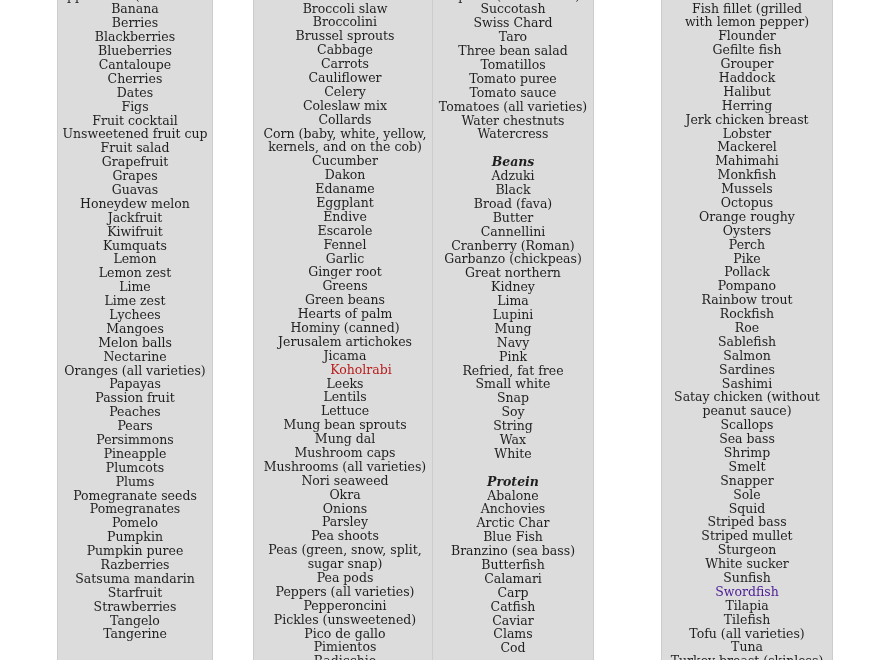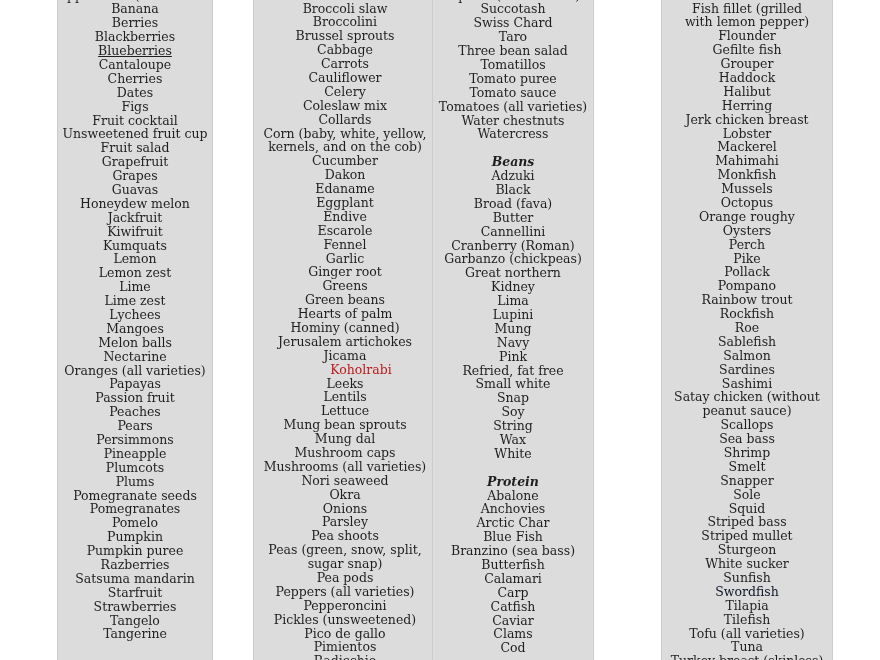--- a/index.html
+++ b/index.html
@@ -51,21 +51,21 @@
 </style>
 </head>
 <body style="background: rgb(255, 255, 255);">
 
 <div id="canvas">
   <div class="column col-1" style="background: rgb(220, 220, 220); border-left-color: rgb(204, 204, 204); border-right-color: rgb(204, 204, 204);">
       <div class="line partial-top" style="color: rgb(31, 31, 31);">Applesauce (unsweetened)</div>
       <div class="line item" style="color: rgb(31, 31, 31);">Banana</div>
       <div class="line item" style="color: rgb(31, 31, 31);">Berries</div>
       <div class="line item" style="color: rgb(31, 31, 31);">Blackberries</div>
-      <div class="line item" style="color: rgb(31, 31, 31); text-decoration: underline;">Blueberries</div>
+      <div class="line item" style="color: rgb(31, 31, 31);">Blueberries</div>
       <div class="line item" style="color: rgb(31, 31, 31);">Cantaloupe</div>
       <div class="line item" style="color: rgb(31, 31, 31);">Cherries</div>
       <div class="line item" style="color: rgb(31, 31, 31);">Dates</div>
       <div class="line item" style="color: rgb(31, 31, 31);">Figs</div>
       <div class="line item" style="color: rgb(31, 31, 31);">Fruit cocktail</div>
       <div class="line item" style="color: rgb(31, 31, 31);">Unsweetened fruit cup</div>
       <div class="line item" style="color: rgb(31, 31, 31);">Fruit salad</div>
       <div class="line item" style="color: rgb(31, 31, 31);">Grapefruit</div>
       <div class="line item" style="color: rgb(31, 31, 31);">Grapes</div>
       <div class="line item" style="color: rgb(31, 31, 31);">Guavas</div>
@@ -238,20 +238,20 @@
       <div class="line item" style="color: rgb(31, 31, 31);">Shrimp</div>
       <div class="line item" style="color: rgb(31, 31, 31);">Smelt</div>
       <div class="line item" style="color: rgb(31, 31, 31);">Snapper</div>
       <div class="line item" style="color: rgb(31, 31, 31);">Sole</div>
       <div class="line item" style="color: rgb(31, 31, 31);">Squid</div>
       <div class="line item" style="color: rgb(31, 31, 31);">Striped bass</div>
       <div class="line item" style="color: rgb(31, 31, 31);">Striped mullet</div>
       <div class="line item" style="color: rgb(31, 31, 31);">Sturgeon</div>
       <div class="line item" style="color: rgb(31, 31, 31);">White sucker</div>
       <div class="line item" style="color: rgb(31, 31, 31);">Sunfish</div>
-      <div class="line item" style="color: #0f172a;">Swordfish</div>
+      <div class="line item" style="color: #4c1d95;">Swordfish</div>
       <div class="line item" style="color: rgb(31, 31, 31);">Tilapia</div>
       <div class="line item" style="color: rgb(31, 31, 31);">Tilefish</div>
       <div class="line item" style="color: rgb(31, 31, 31);">Tofu (all varieties)</div>
       <div class="line item" style="color: rgb(31, 31, 31);">Tuna</div>
       <div class="line partial-bottom" style="color: rgb(31, 31, 31);">Turkey breast (skinless)</div>
     </div>
 </div>
 
 </body></html>

